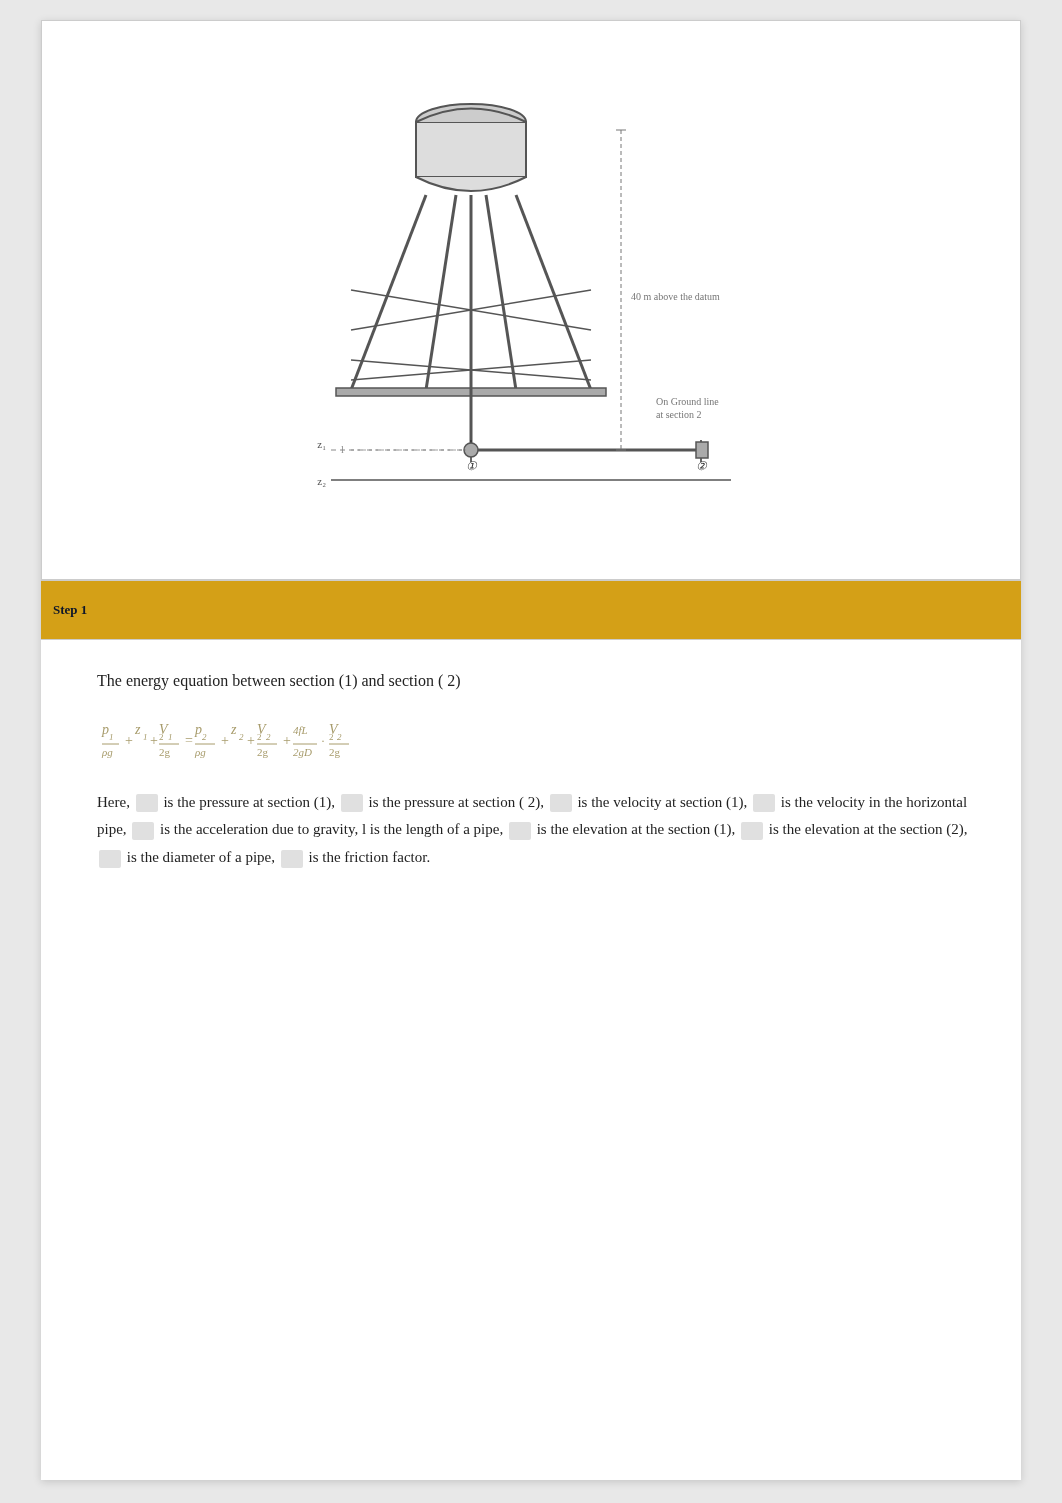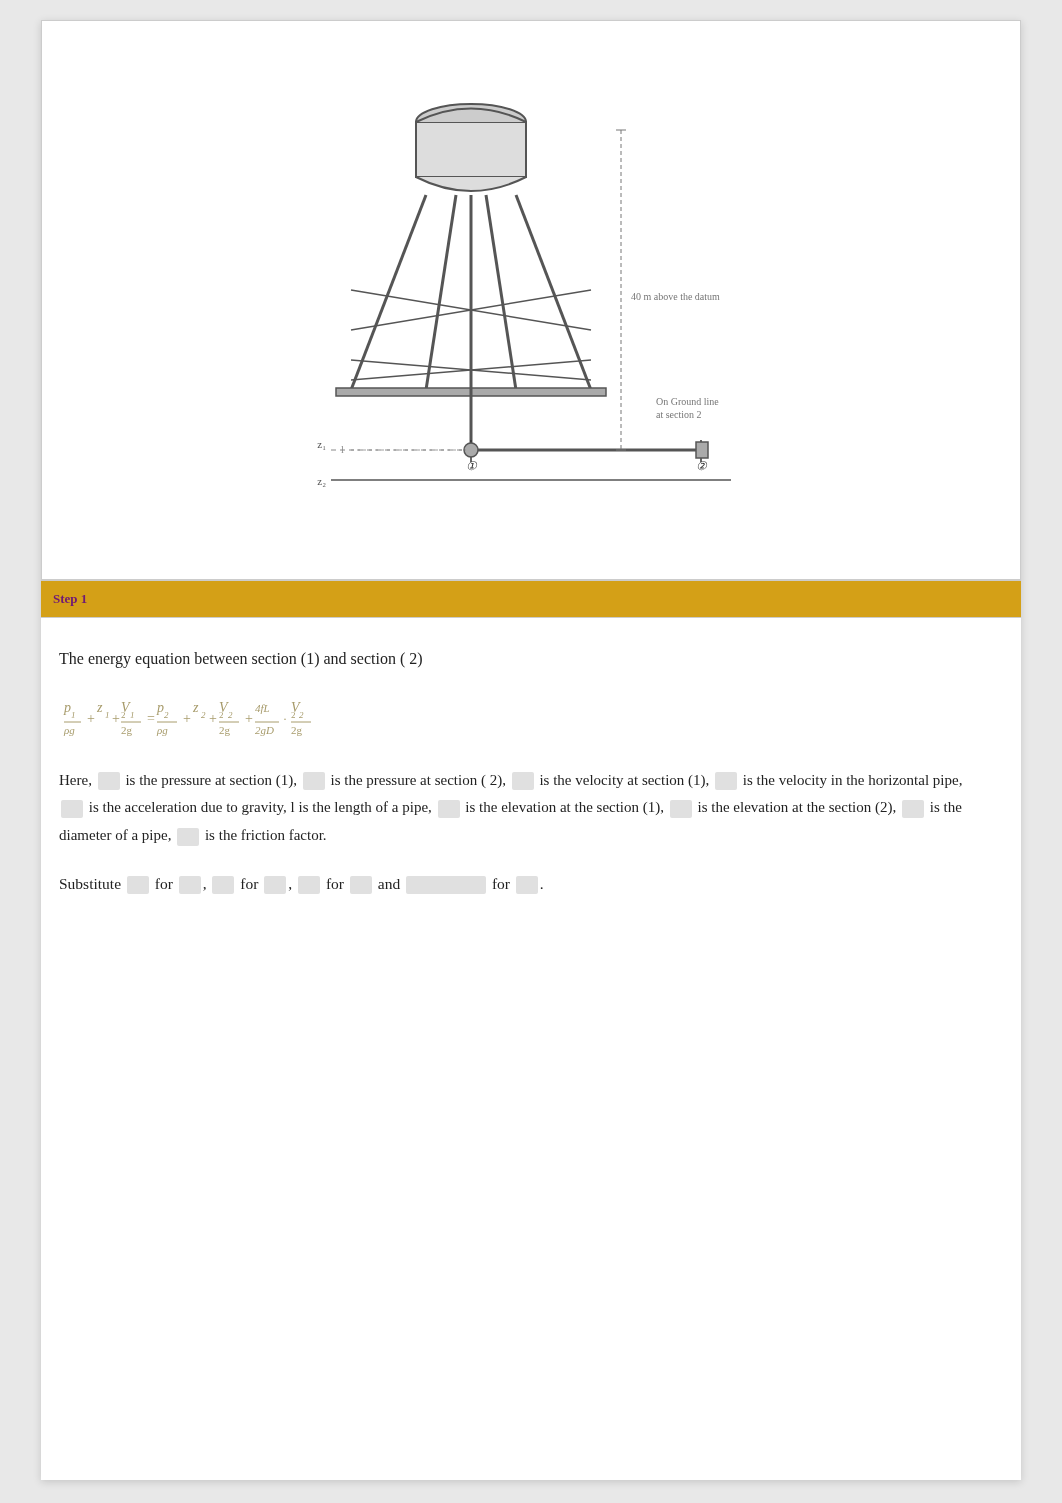--- a/index.html
+++ b/index.html
@@ -28,30 +28,30 @@
       align-items: center;
       height: 560px;
     }
     .diagram-svg-container {
       width: 520px;
       height: 500px;
       position: relative;
     }
     .step-label-bar {
       background: #d4a017;
-      color: #701a75;
+      color: #0f172a;
       font-size: 13px;
       font-weight: bold;
-      padding: 10px 12px;
+      padding: 21px 12px;
       margin: 0;
       border-top: 1px solid #ccc;
       border-bottom: 1px solid #ccc;
     }
     .content-section {
-      padding: 28px 40px 20px 18px;
+      padding: 28px 40px 20px 56px;
     }
     .energy-equation-text {
       font-size: 16px;
       color: #222;
       margin-bottom: 18px;
       line-height: 1.6;
     }
     .formula-image-placeholder {
       display: flex;
       align-items: center;
@@ -235,25 +235,16 @@
       is the pressure at section (1), <span class="inline-symbol"></span>
       is the pressure at section ( 2), <span class="inline-symbol"></span> is the
       velocity at section (1), <span class="inline-symbol"></span>
       is the velocity in the horizontal pipe, <span class="inline-symbol"></span> is the acceleration
       due to gravity, l is the length of a pipe, <span class="inline-symbol"></span>
       is the elevation at the section (1), <span class="inline-symbol"></span> is
       the elevation at the section (2), <span class="inline-symbol"></span>
       is the diameter of a pipe, <span class="inline-symbol"></span> is the friction factor.
     </p>
 
-    <p class="substitute-text">
-      Substitute <span class="inline-symbol"></span>
-      for <span class="inline-symbol"></span>,
-      <span class="inline-symbol"></span> for <span class="inline-symbol"></span>,
-      <span class="inline-symbol"></span> for <span class="inline-symbol"></span>
-      <span>and</span>
-      <span class="inline-symbol-wide"></span>
-      for <span class="inline-symbol"></span>.
-    </p>
 
   </div>
 
 </div>
 
 </body></html>

